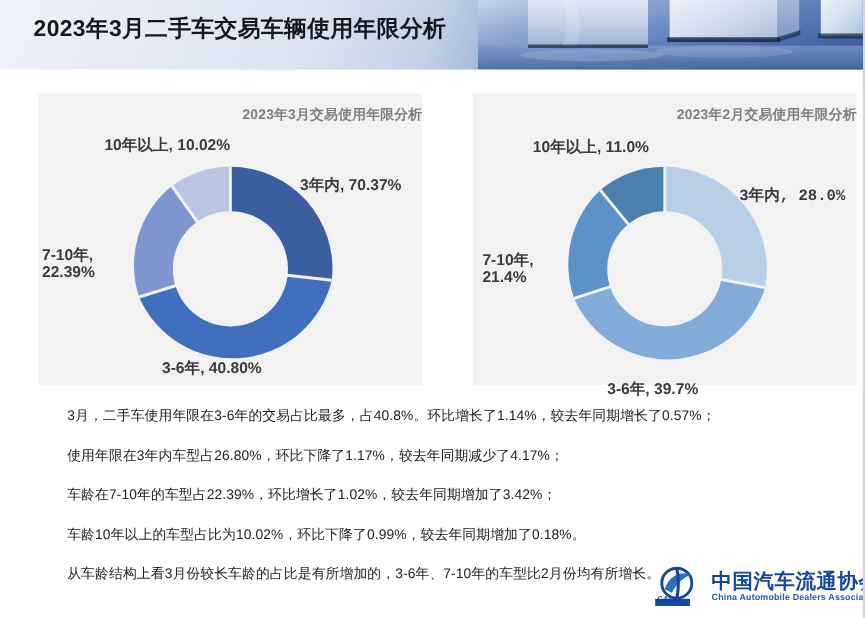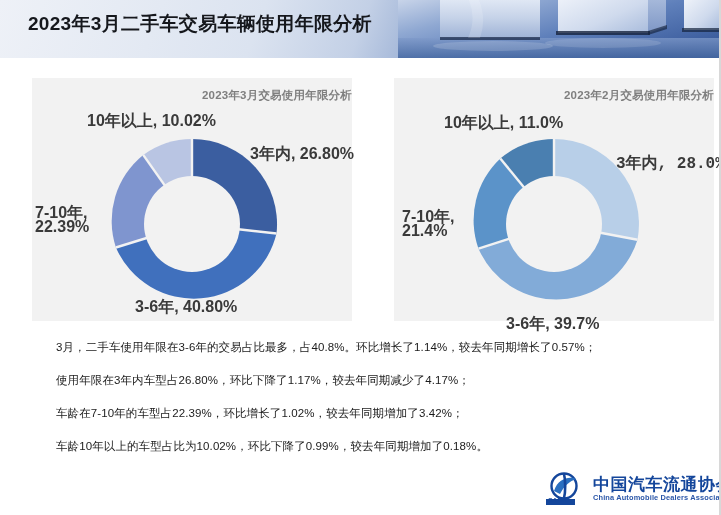--- a/index.html
+++ b/index.html
@@ -78,21 +78,21 @@
     left: 50%;
     top: 56px;
     transform: translateX(-50%);
     width: 180px;
     height: 180px;
   }
   .donut-wrap svg { display: block; }
 
   .slice-label {
     position: absolute;
-    font-size: 16px;
+    font-size: 13px;
     font-weight: bold;
     color: #3a3a3a;
     white-space: pre;
     line-height: 14px;
   }
 
   
   #panel-left  .lbl-top    { left: 55px;  top: 36px; }
   #panel-left  .lbl-right  { left: 218px; top: 69px; }
   #panel-left  .lbl-left   { left: 3px;   top: 128px; text-align: left;}
@@ -235,21 +235,21 @@
           <line x1="90" y1="90" x2="90" y2="5"></line>
           <line x1="90" y1="90" x2="174.5" y2="99.5"></line>
           <line x1="90" y1="90" x2="13.9" y2="113.5"></line>
           <line x1="90" y1="90" x2="41.2" y2="20.9"></line>
         </g>
         <circle cx="90" cy="90" r="48" fill="#f2f2f2"></circle>
       </svg>
     </div>
 
     <div class="slice-label lbl-top">10年以上, 10.02%</div>
-    <div class="slice-label lbl-right">3年内, 26.80%</div>
+    <div class="slice-label lbl-right">3年内, 70.37%</div>
     <div class="slice-label lbl-left">7-10年,
 22.39%</div>
     <div class="slice-label lbl-bottom">3-6年, 40.80%</div>
   </div>
 
   <div class="chart-panel" id="panel-right">
     <div class="panel-title">2023年2月交易使用年限分析</div>
 
     <div class="donut-wrap">
       <svg width="180" height="180" viewBox="0 0 180 180" xmlns="http://www.w3.org/2000/svg">
@@ -276,20 +276,21 @@
     <div class="slice-label lbl-left">7-10年,
 21.4%</div>
     <div class="slice-label lbl-bottom">3-6年, 39.7%</div>
   </div>
 
   <div id="body-text">
     <div class="para">3月，二手车使用年限在3-6年的交易占比最多，占40.8%。环比增长了1.14%，较去年同期增长了0.57%；</div>
     <div class="para">使用年限在3年内车型占26.80%，环比下降了1.17%，较去年同期减少了4.17%；</div>
     <div class="para">车龄在7-10年的车型占22.39%，环比增长了1.02%，较去年同期增加了3.42%；</div>
     <div class="para">车龄10年以上的车型占比为10.02%，环比下降了0.99%，较去年同期增加了0.18%。</div>
+    <div class="para">从车龄结构上看3月份较长车龄的占比是有所增加的，3-6年、7-10年的车型比2月份均有所增长。</div>
   </div>
 
   <div id="logo">
     <div class="logo-mark">
       <svg width="42" height="34" viewBox="0 0 42 34" xmlns="http://www.w3.org/2000/svg">
         <circle cx="19" cy="14" r="12.5" fill="none" stroke="#14469b" stroke-width="2.4"></circle>
         <path d="M9 19 C13 6, 25 4, 31 7 C25 9, 19 14, 15 22 Z" fill="#2a6fc0"></path>
         <path d="M19 2 C20.6 8, 20.6 20, 19 26" stroke="#14469b" stroke-width="2.6" fill="none"></path>
         <rect x="1" y="27" width="29" height="6" fill="#14469b"></rect>
       </svg>

